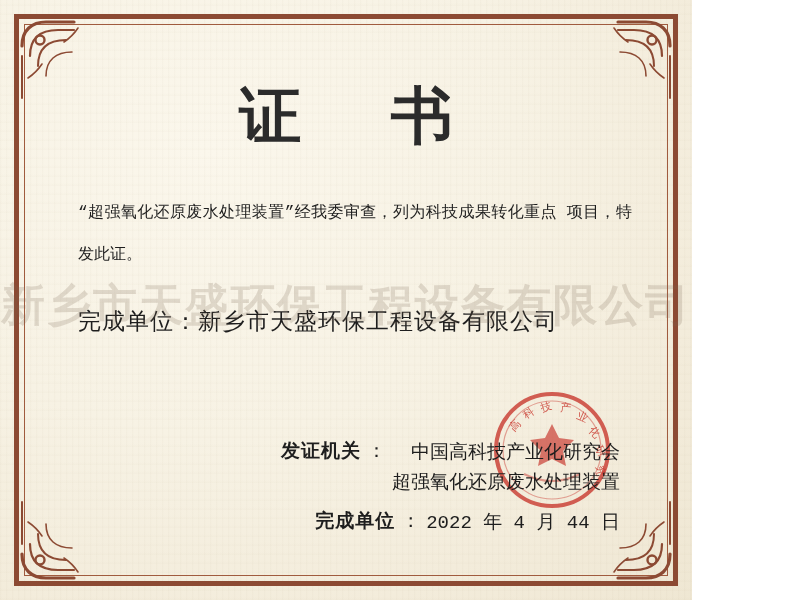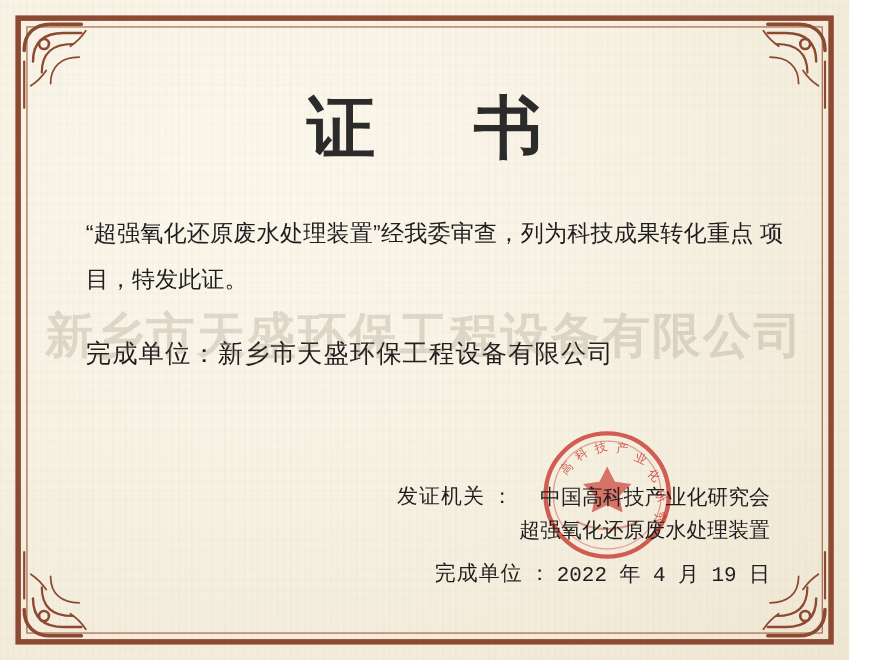--- a/index.html
+++ b/index.html
@@ -9,21 +9,21 @@
   }
   body {
     width: 800px;
     height: 600px;
     overflow: hidden;
     font-family: "Liberation Serif", serif;
   }
 
   .certificate {
     position: relative;
-    width: 772px;
+    width: 692px;
     height: 600px;
     background:
       radial-gradient(ellipse at 30% 25%, #fbf7ec 0%, #f7f2e4 45%, #f3ecdb 75%, #efe7d3 100%);
     overflow: hidden;
   }
 
   
   .paper-texture {
     position: absolute;
     inset: 0;
@@ -80,22 +80,22 @@
     color: #2b2b2b;
     font-weight: 700;
   }
 
   
   .body-text {
     position: absolute;
     top: 192px;
     left: 78px;
     right: 60px;
-    font-family: Liberation Sans, sans-serif;
-    font-size: 21px;
+    font-family: Liberation Mono, monospace;
+    font-size: 16px;
     line-height: 42px;
     color: #1e1e1e;
     text-align: justify;
   }
 
   .org-line {
     position: absolute;
     top: 306px;
     left: 78px;
     font-family: "DejaVu Sans", "Liberation Sans", sans-serif;
@@ -131,20 +131,21 @@
   }
   .footer-row {
     display: flex;
     align-items: flex-start;
     justify-content: flex-end;
     margin-bottom: 10px;
   }
   .footer-label {
     white-space: nowrap;
     letter-spacing: 1px;
+    font-weight: bold;
   }
   .footer-colon { margin: 0 6px; }
   .footer-value {
     text-align: right;
     line-height: 30px;
     white-space: nowrap;
     font-family: Liberation Mono, monospace;
   }
   .footer-value .v2 { display: block; }
 
@@ -258,17 +259,17 @@
       <span class="footer-label">发证机关</span>
       <span class="footer-colon">：</span>
       <span class="footer-value">
         <span>中国高科技产业化研究会</span>
         <span class="v2">超强氧化还原废水处理装置</span>
       </span>
     </div>
     <div class="footer-row">
       <span class="footer-label">完成单位</span>
       <span class="footer-colon">：</span>
-      <span class="footer-value">2022 年 4 月 19 日</span>
+      <span class="footer-value">2022 年 4 月 44 日</span>
     </div>
   </div>
 
 </div>
 
 </body></html>

